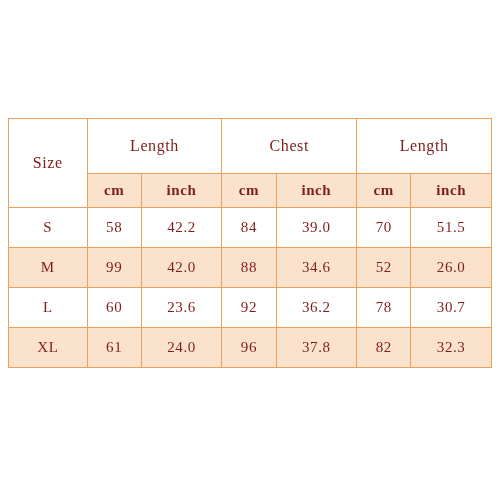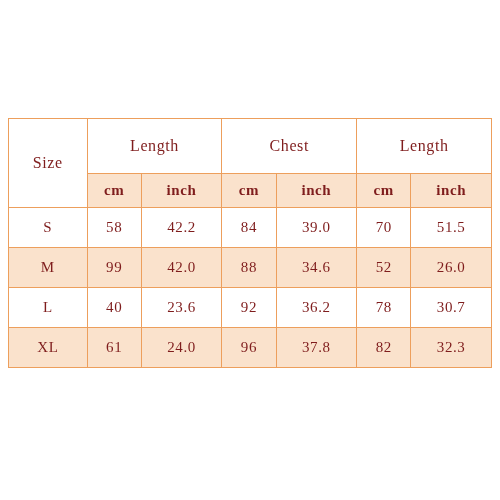--- a/index.html
+++ b/index.html
@@ -115,21 +115,21 @@
         <td>M</td>
         <td>99</td>
         <td>42.0</td>
         <td>88</td>
         <td>34.6</td>
         <td>52</td>
         <td>26.0</td>
       </tr>
       <tr class="data-row row-white">
         <td>L</td>
-        <td>40</td>
+        <td>60</td>
         <td>23.6</td>
         <td>92</td>
         <td>36.2</td>
         <td>78</td>
         <td>30.7</td>
       </tr>
       <tr class="data-row row-peach">
         <td>XL</td>
         <td>61</td>
         <td>24.0</td>

